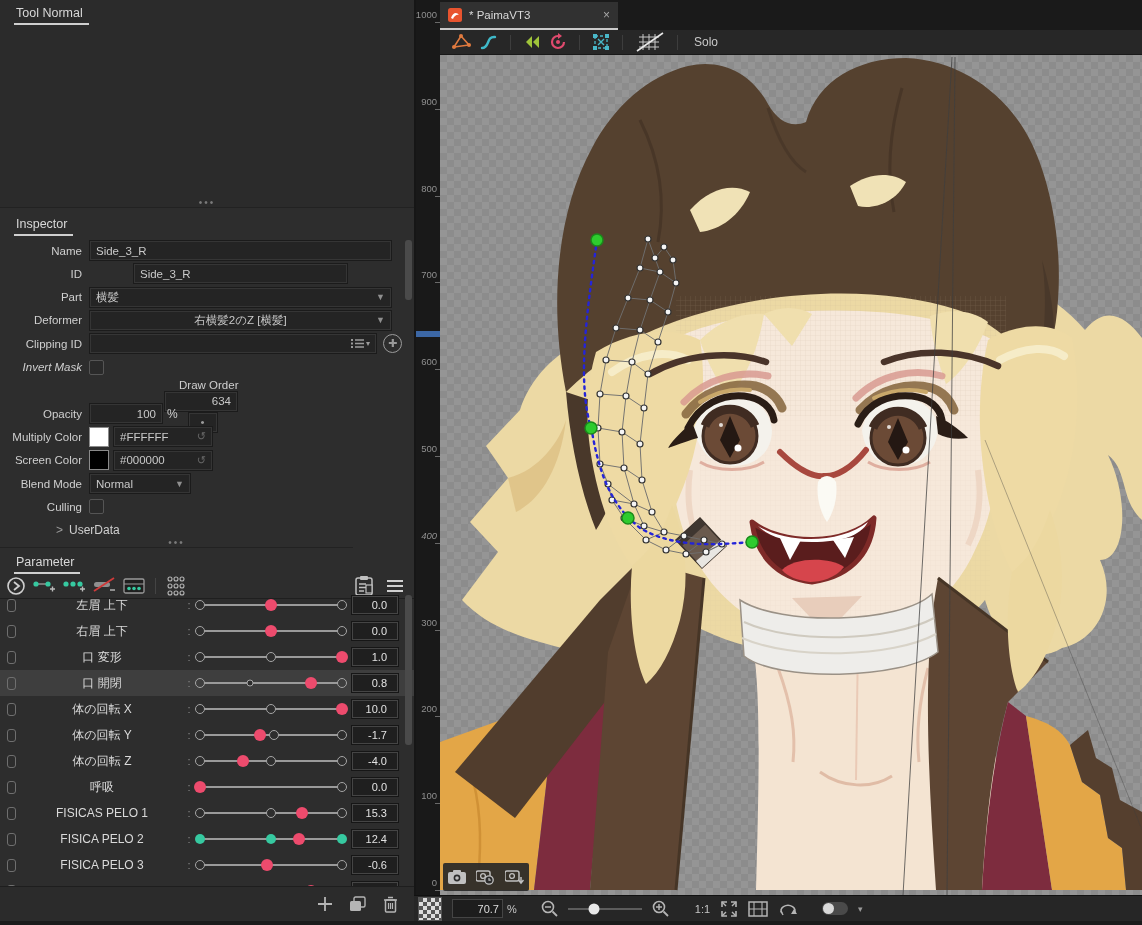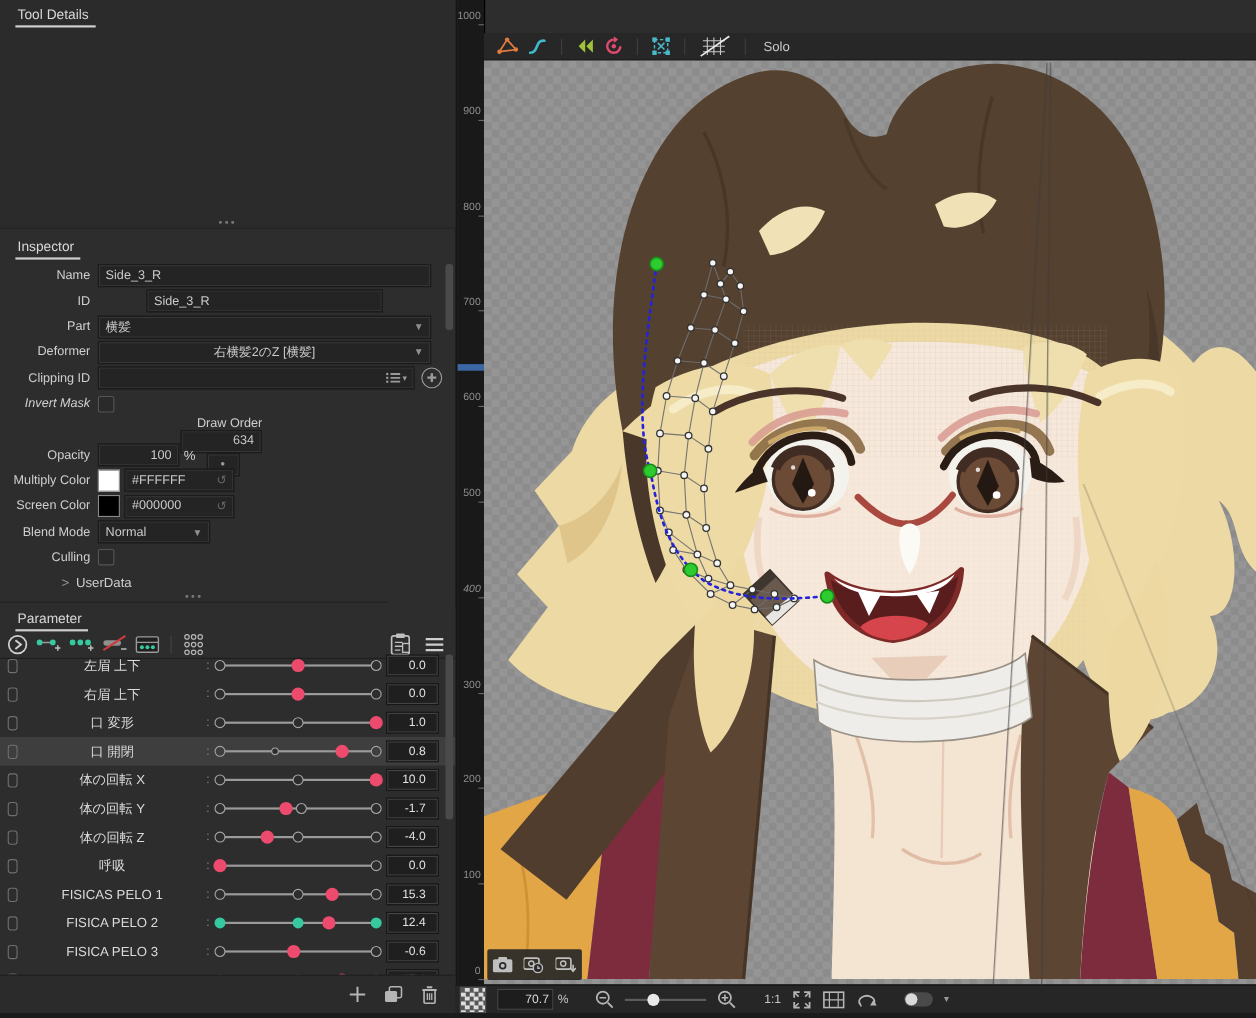--- a/index.html
+++ b/index.html
@@ -90,21 +90,21 @@
   .icon-svg{display:block;}
 </style>
 </head>
 <body>
 
 <div class="app">
 
   <div class="abs lpanel">
 
     <div class="abs toolpane">
-      <div class="panel-title" style="top:6px">Tool Details</div>
+      <div class="panel-title" style="top:6px">Tool Normal</div>
       <div class="splitdots" style="top:199px">•••</div>
     </div>
 
     <div class="abs inspane">
       <div class="panel-title" style="top:4px">Inspector</div>
       <div id="inspector-rows">
           <div class="irow" style="top: 26px;">
             <span class="ilabel">Name</span>
             <div class="ifield">
               <span>Side_3_R</span>
@@ -480,20 +480,30 @@
       <span class="rlabel" style="top: 616.6px;">300</span>
       <span class="rtick" style="top: 629.6px;"></span>
       <span class="rlabel" style="top: 703.4px;">200</span>
       <span class="rtick" style="top: 716.4px;"></span>
       <span class="rlabel" style="top: 790.2px;">100</span>
       <span class="rtick" style="top: 803.2px;"></span>
       <span class="rlabel" style="top: 877px;">0</span>
       <span class="rtick" style="top: 890px;"></span>
     </div>
 
+  <div class="abs tabbar">
+    <div class="tab">
+      <svg class="icon-svg" width="14" height="14">
+          <rect x="0" y="0" width="14" height="14" rx="2.5" fill="#e8542f"></rect>
+          <path d="M3 10 C5 4 9 4 11 7 C9 6 6 8 5 11 Z" fill="#fff"></path>
+        </svg>
+      <span class="tabtitle">* PaimaVT3</span>
+      <span class="tabclose">×</span>
+    </div>
+  </div>
 
   <div class="abs ctoolbar">
     <svg class="icon-svg" width="22" height="18">
         <path d="M4 14 L11 3 L19 12 Z" fill="none" stroke="#e07a3f" stroke-width="1.6"></path>
         <circle cx="4" cy="14" r="2" fill="#e07a3f"></circle>
         <circle cx="11" cy="3" r="2" fill="#e07a3f"></circle>
         <circle cx="19" cy="12" r="2" fill="#e07a3f"></circle>
       </svg>
     <svg class="icon-svg" width="18" height="18">
         <path d="M2 15 C10 15 6 3 15 4" fill="none" stroke="#3fb9c9" stroke-width="2.4" stroke-linecap="round"></path>

